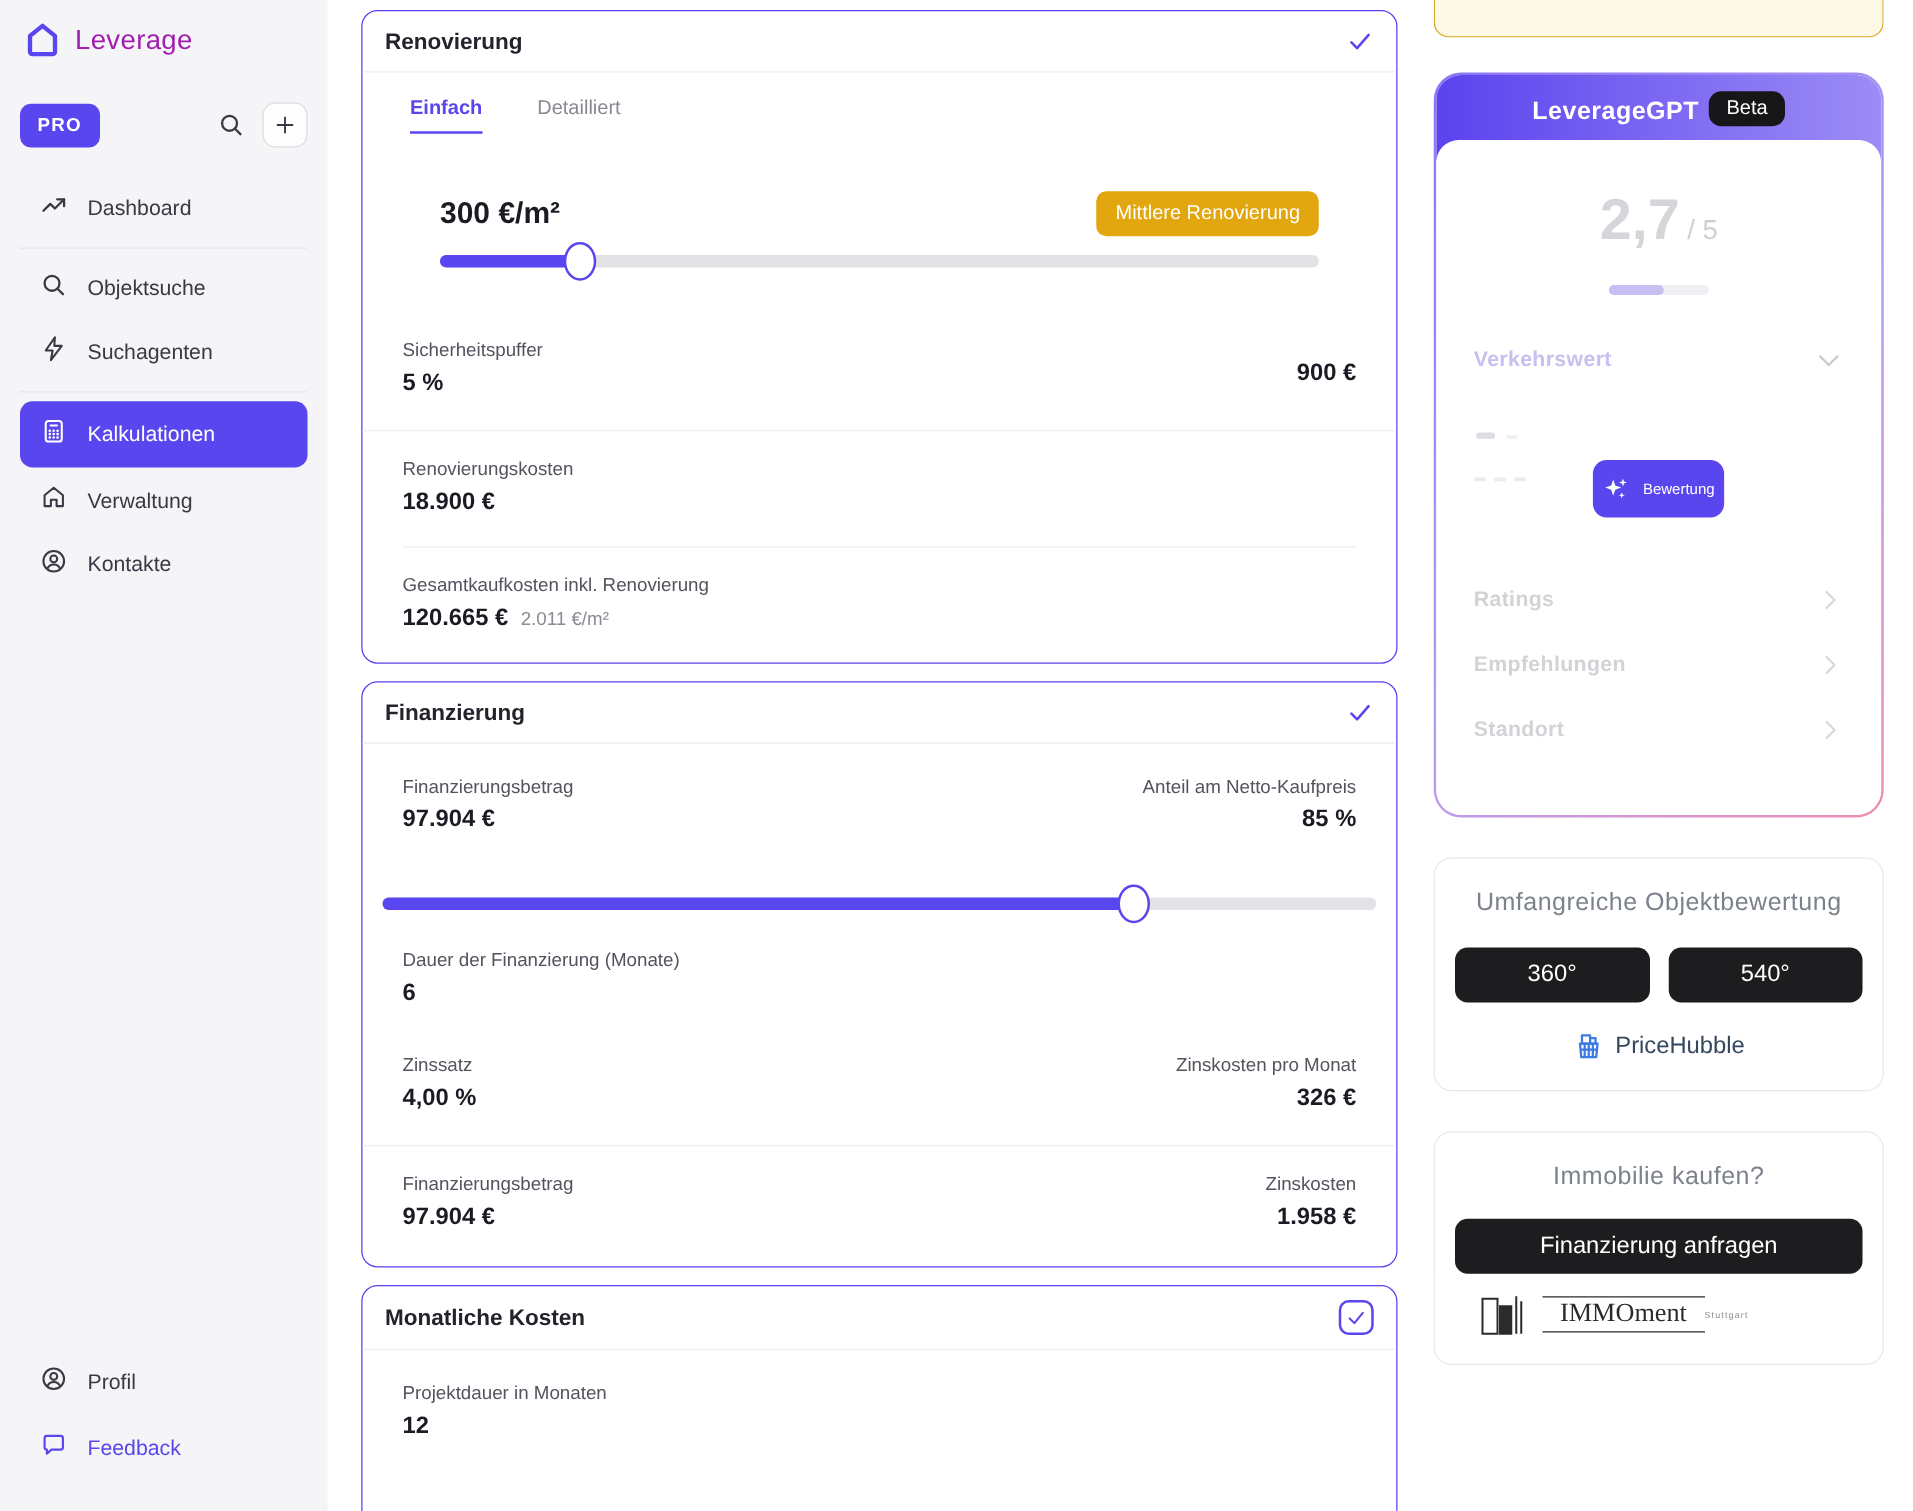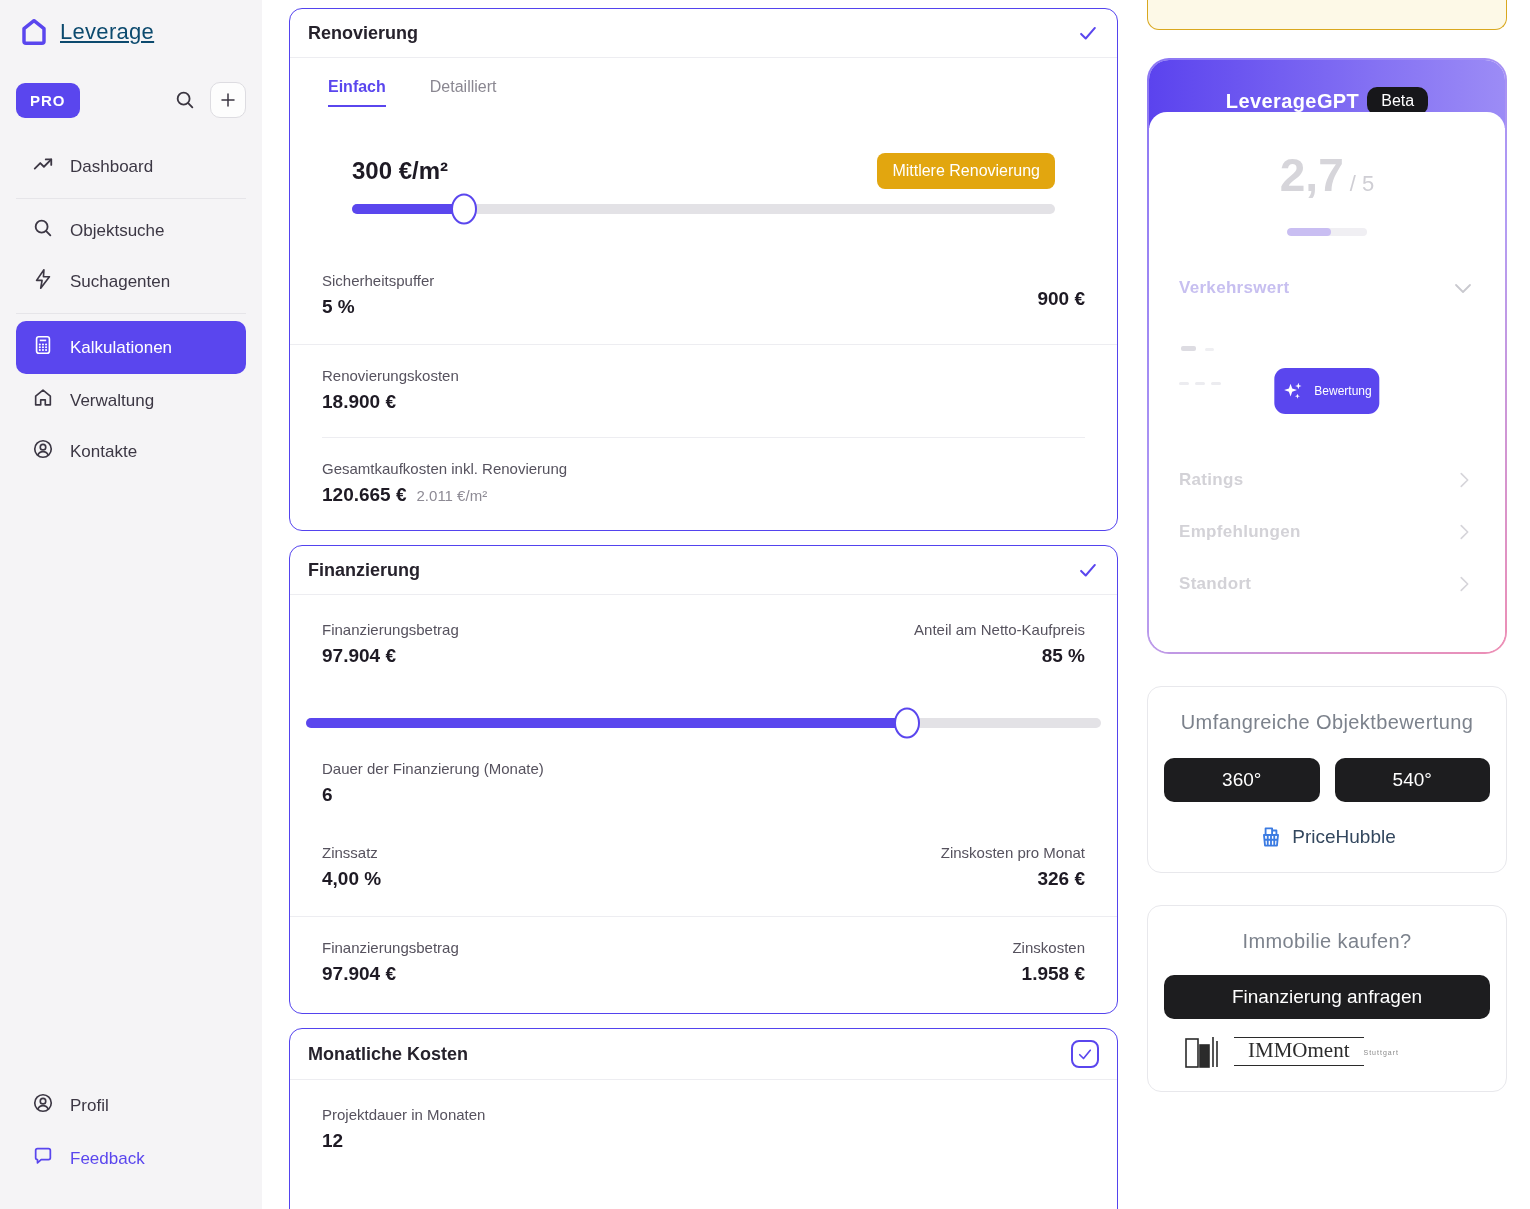--- a/index.html
+++ b/index.html
@@ -4,21 +4,21 @@
 <style>
   * { margin:0; padding:0; box-sizing:border-box; }
   html,body { width:1530px; height:1209px; overflow:hidden; background:#fff;
     font-family:"Liberation Sans", sans-serif; color:#2a2530; }
   body { display:flex; }
 
   
   .sidebar { width:262px; min-width:262px; height:100%; background:#f5f4f6;
     padding:10px 16px 24px; display:flex; flex-direction:column; }
   .brand-row { display:flex; align-items:center; gap:10px; padding:6px 2px; }
-  .brand-name { font-size:22px; font-weight:500; color:#0c4a6e; letter-spacing:.3px;text-decoration:underline; }
+  .brand-name { font-size:22px; font-weight:500; color:#a21caf; letter-spacing:.3px; }
   .tool-row { display:flex; align-items:center; margin-top:28px; }
   .pro-badge { background:#5a46ee; color:#fff; font-weight:bold; font-size:15px;
     letter-spacing:1px; border-radius:9px; padding:9px 14px; }
   .tool-spacer { flex:1; }
   .icon-btn { display:flex; align-items:center; justify-content:center; color:#3a3540; }
   .search-btn { width:34px; height:34px; }
   .plus-btn { width:36px; height:36px; background:#fdfdfd; border:1px solid #dddce1;
     border-radius:10px; margin-left:8px; }
   .nav { margin-top:22px; }
   .nav-item { display:flex; align-items:center; gap:16px; padding:11px 16px;
@@ -72,21 +72,21 @@
 
   
   .right { width:360px; min-width:360px; margin-left:29px; display:flex; flex-direction:column; }
   .alert-card { height:30px; background:#fdf9e7; border:1.5px solid #d9a81f; border-top:none;
     border-radius:0 0 12px 12px; }
 
   .gpt-wrap { margin-top:28px; padding:2px; border-radius:22px;
     background:linear-gradient(135deg,#8b76f4 0%,#b39cf3 55%,#ee8fb4 100%); }
   .gpt-inner { background:#fff; border-radius:20px; overflow:hidden; }
   .gpt-header { height:68px; background:linear-gradient(90deg,#5b43ee,#9c8cf6);
-    display:flex; align-items:center; justify-content:center; gap:8px; padding-top:13px; }
+    display:flex; align-items:flex-start; justify-content:center; gap:8px; padding-top:13px; }
   .gpt-title { color:#fff; font-size:20px; font-weight:600; letter-spacing:.4px; line-height:32px; }
   .beta-badge { background:#17171a; color:#fff; font-size:16px; padding:5px 14px; border-radius:10px; }
   .gpt-body { background:#fff; border-radius:18px 18px 0 0; margin-top:-16px;
     position:relative; padding:36px 30px 42px; }
   .score-row { text-align:center; color:#d6d5da; }
   .score-big { font-size:46px; font-weight:bold; }
   .score-max { font-size:22px; color:#cfced4; margin-left:6px; }
   .mini-progress { width:80px; height:8px; border-radius:4px; background:#f0eff3;
     margin:26px auto 0; overflow:hidden; }
   .mini-progress-fill { width:55%; height:100%; border-radius:4px; background:#c9bef2; }

